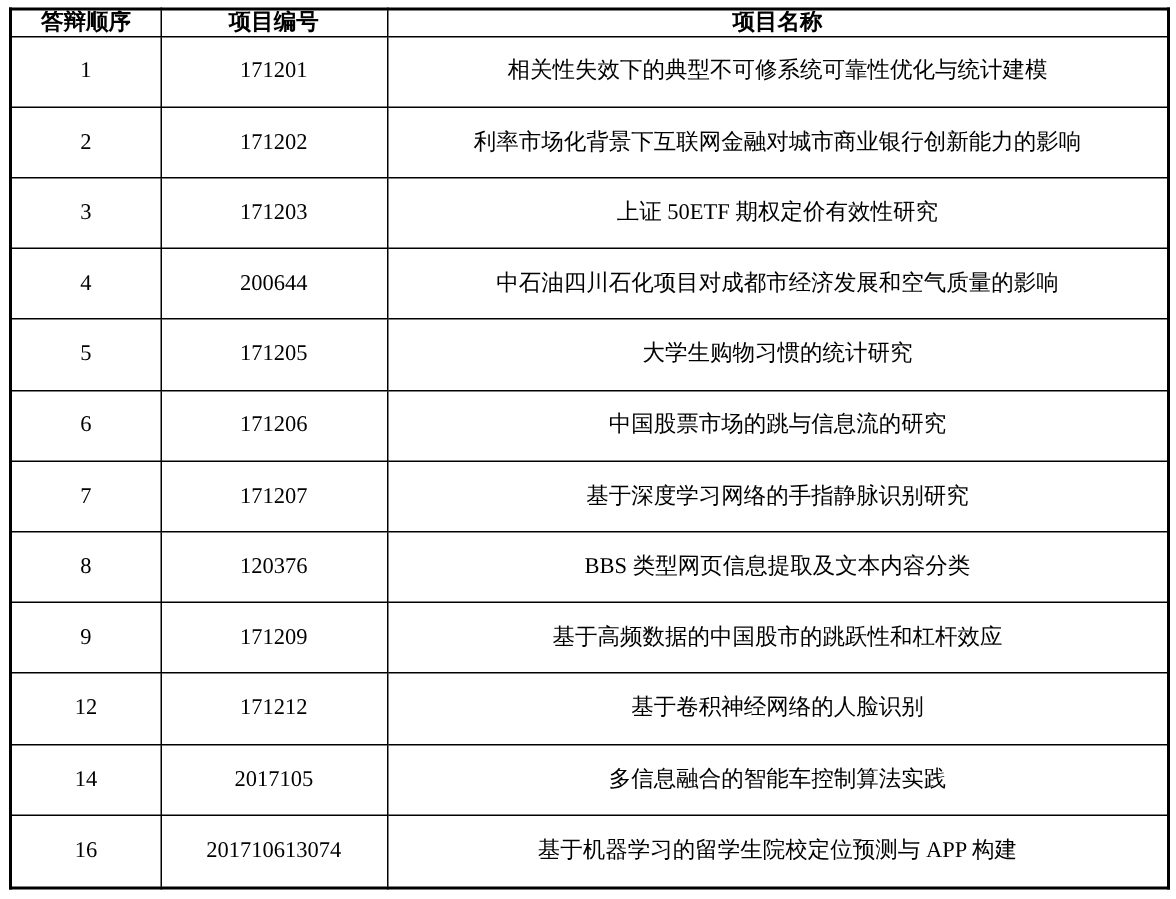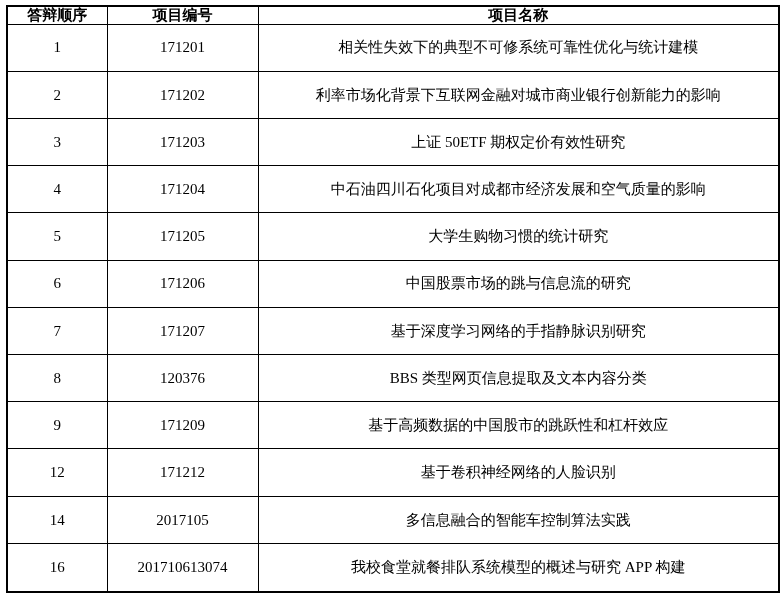--- a/index.html
+++ b/index.html
@@ -79,21 +79,21 @@
             <td>171202</td>
             <td>利率市场化背景下互联网金融对城市商业银行创新能力的影响</td>
           </tr>
           <tr>
             <td>3</td>
             <td>171203</td>
             <td>上证 50ETF 期权定价有效性研究</td>
           </tr>
           <tr>
             <td>4</td>
-            <td>171204</td>
+            <td>200644</td>
             <td>中石油四川石化项目对成都市经济发展和空气质量的影响</td>
           </tr>
           <tr>
             <td>5</td>
             <td>171205</td>
             <td>大学生购物习惯的统计研究</td>
           </tr>
           <tr>
             <td>6</td>
             <td>171206</td>
@@ -120,18 +120,18 @@
             <td>基于卷积神经网络的人脸识别</td>
           </tr>
           <tr>
             <td>14</td>
             <td>2017105</td>
             <td>多信息融合的智能车控制算法实践</td>
           </tr>
           <tr>
             <td>16</td>
             <td>201710613074</td>
-            <td>我校食堂就餐排队系统模型的概述与研究 APP 构建</td>
+            <td>基于机器学习的留学生院校定位预测与 APP 构建</td>
           </tr>
         </tbody>
     </table>
   </div>
 </div>
 
 </body></html>

